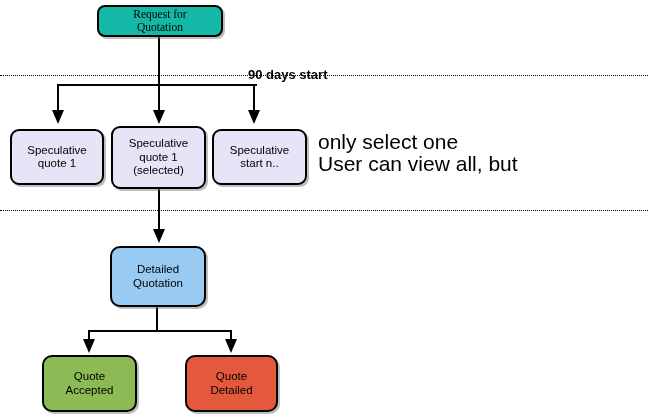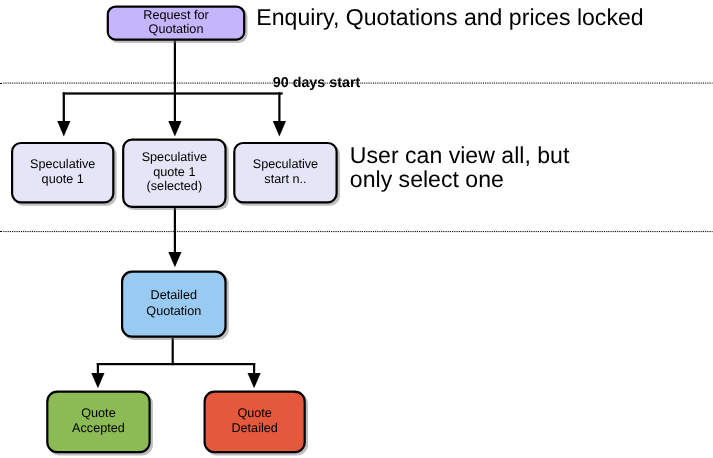--- a/index.html
+++ b/index.html
@@ -44,21 +44,21 @@
   <div class="line" style="left: 158px; top: 188px; width: 2px; height: 42px; background-color: rgb(0, 0, 0);"></div>
   <div class="arrowhead" style="left:153px;top:229px"></div>
 
   <div class="line" style="left: 156px; top: 307px; width: 2px; height: 25px; background-color: rgb(0, 0, 0);"></div>
   <div class="line" style="left: 88px; top: 330px; width: 144px; height: 2px; background-color: rgb(0, 0, 0);"></div>
   <div class="line" style="left: 88px; top: 330px; width: 2px; height: 11px; background-color: rgb(0, 0, 0);"></div>
   <div class="line" style="left: 230px; top: 330px; width: 2px; height: 11px; background-color: rgb(0, 0, 0);"></div>
   <div class="arrowhead" style="left:83px;top:339px"></div>
   <div class="arrowhead" style="left:225px;top:339px"></div>
 
-  <div class="node" style="left: 97px; top: 5px; width: 126px; height: 32px; border-radius: 8px; background-color: #c4b5fd;">
+  <div class="node" style="left: 97px; top: 5px; width: 126px; height: 32px; border-radius: 8px; background-color: #14b8a6; font-family: Liberation Serif, serif;">
     <div>Request for</div>
     <div>Quotation</div>
   </div>
 
   <div class="node" style="left: 10px; top: 129px; width: 94px; height: 56px; background-color: rgb(229, 229, 247);">
     <div>Speculative</div>
     <div>quote 1</div>
   </div>
 
   <div class="node" style="left: 111px; top: 126px; width: 95px; height: 63px; background-color: rgb(229, 229, 247);">
@@ -80,24 +80,23 @@
   <div class="node" style="left: 42px; top: 355px; width: 95px; height: 57px; border-radius: 10px; background-color: rgb(140, 186, 85);">
     <div>Quote</div>
     <div>Accepted</div>
   </div>
 
   <div class="node" style="left: 185px; top: 355px; width: 93px; height: 57px; border-radius: 10px; background-color: rgb(228, 89, 59);">
     <div>Quote</div>
     <div>Detailed</div>
   </div>
 
-  <div class="note big" style="left:233px;top:6px">Enquiry, Quotations and prices locked</div>
 
   <div class="note bold" style="left:248px;top:66px">90 days start</div>
 
   <div class="note big" style="left:318px;top:131px">
+    <div>only select one</div>
     <div>User can view all, but</div>
-    <div>only select one</div>
   </div>
 
 
 
 </div>
 
 </body></html>

